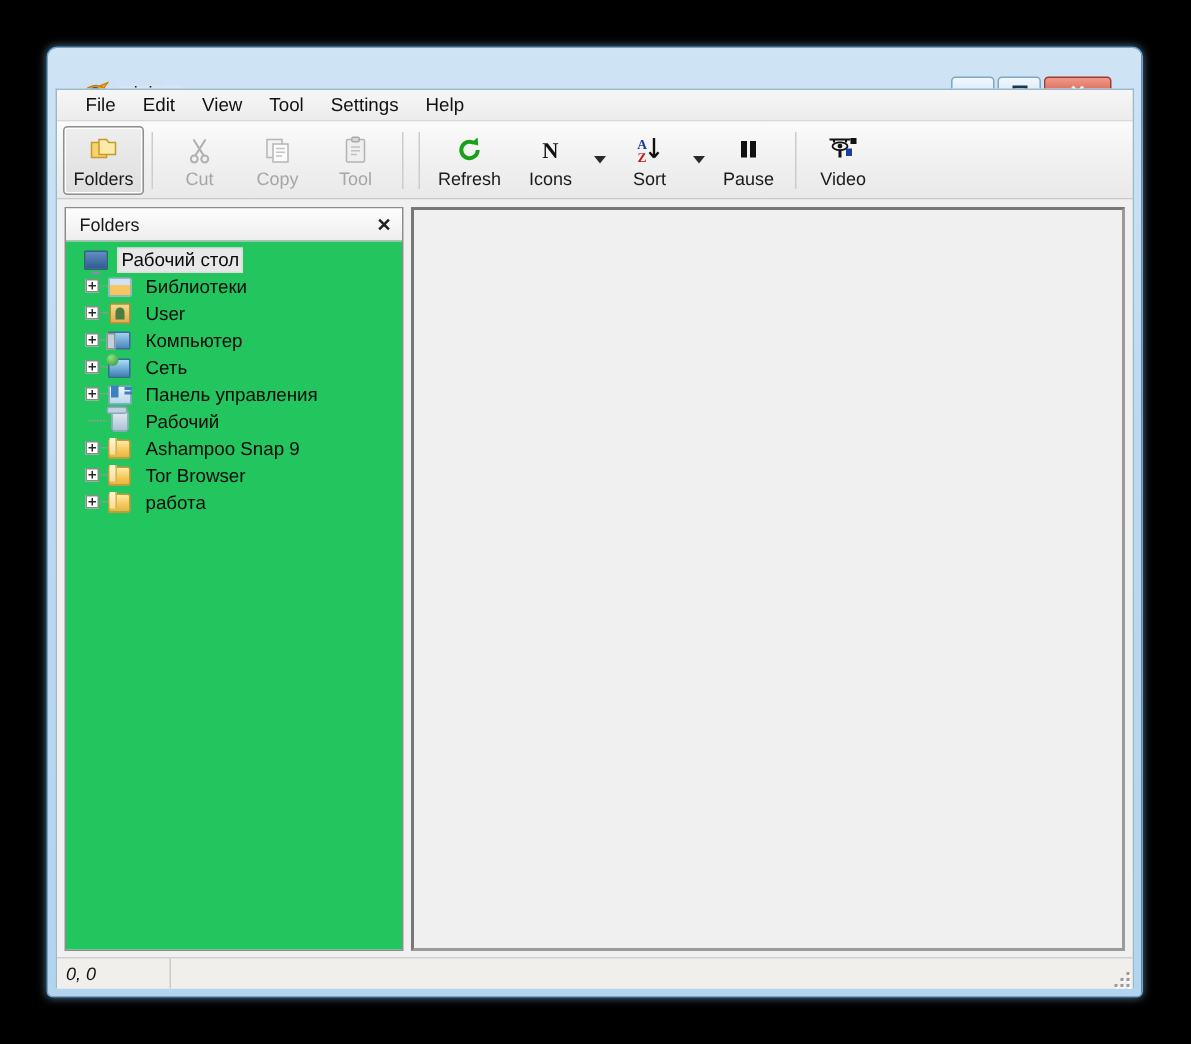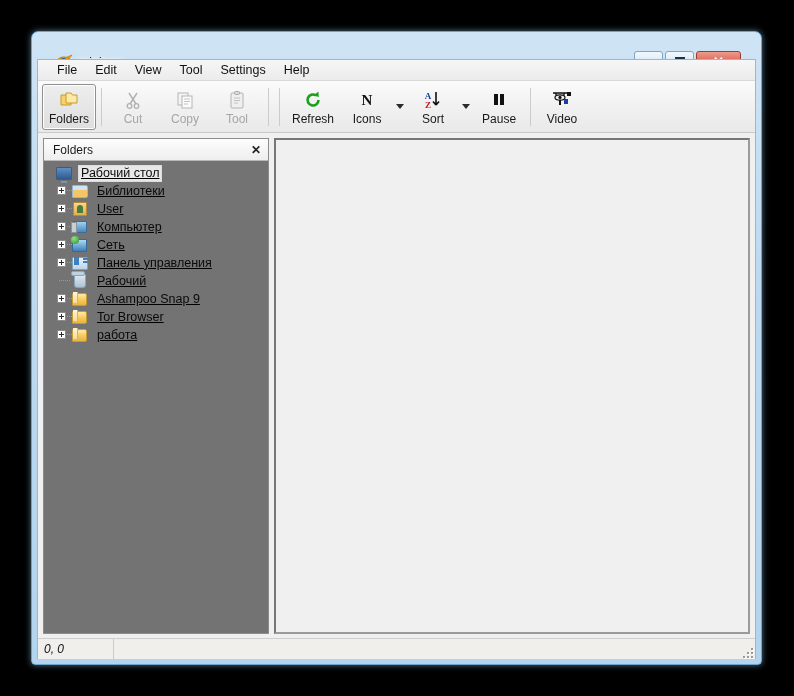--- a/index.html
+++ b/index.html
@@ -168,25 +168,24 @@
   #pane-title { font-size: 12px; color: #1a1a1a; flex: 1 1 auto; }
   #pane-close {
     width: 18px; height: 17px;
     display: flex; align-items: center; justify-content: center;
     font-size: 12px; font-weight: bold; color: #222222;
     cursor: pointer;
   }
 
   #tree {
     flex: 1 1 auto;
-    background: #737373;
+    background: #22c55e;
     overflow: hidden;
     padding: 3px 0 0 3px;
     position: relative;
-    text-decoration: underline;
   }
   .tree-row {
     display: flex; align-items: center;
     height: 18px;
     font-size: 12.5px;
     color: #0a0a0a;
     white-space: nowrap;
     cursor: default;
   }
   .indent { width: 9px; flex: 0 0 auto; }

